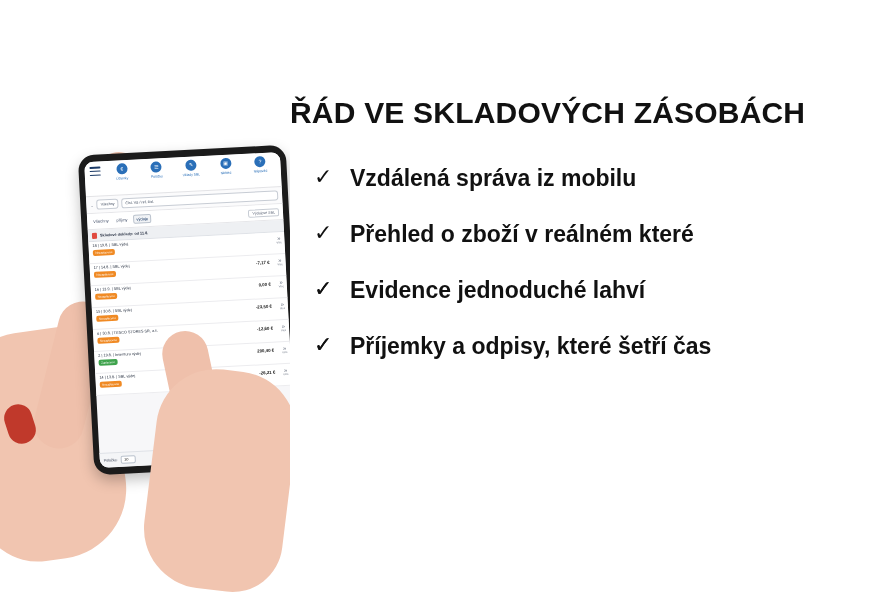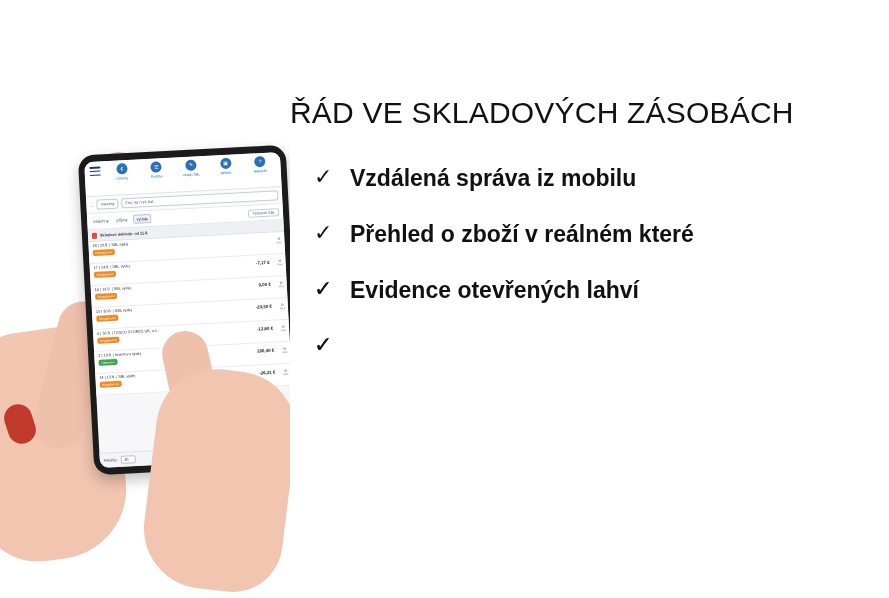--- a/index.html
+++ b/index.html
@@ -17,21 +17,21 @@
 
   
   .marketing {
     position: absolute;
     left: 290px;
     top: 96px;
     width: 580px;
   }
   .headline {
     font-size: 30px;
-    font-weight: normal;
+    font-weight: bold;
     color: #111111;
     letter-spacing: 0.2px;
     margin: 0 0 34px 0;
     white-space: nowrap;
   }
   .bullets {
     list-style: none;
     margin: 0;
     padding: 0 0 0 60px;
   }
@@ -510,22 +510,23 @@
     </li>
     <li>
       <span class="tick">✓</span>
       <span>Přehled o zboží v reálném které</span>
     </li>
     <li>
       <span class="tick">✓</span>
     </li>
     <li>
       <span class="tick">✓</span>
-      <span>Evidence otevřených lahví</span>
+      <span>Evidence jednoduché lahví</span>
     </li>
     <li>
       <span class="tick">✓</span>
     </li>
     <li>
       <span class="tick">✓</span>
+      <span>Příjemky a odpisy, které šetří čas</span>
     </li>
   </ul>
 </div>
 
 </body></html>

